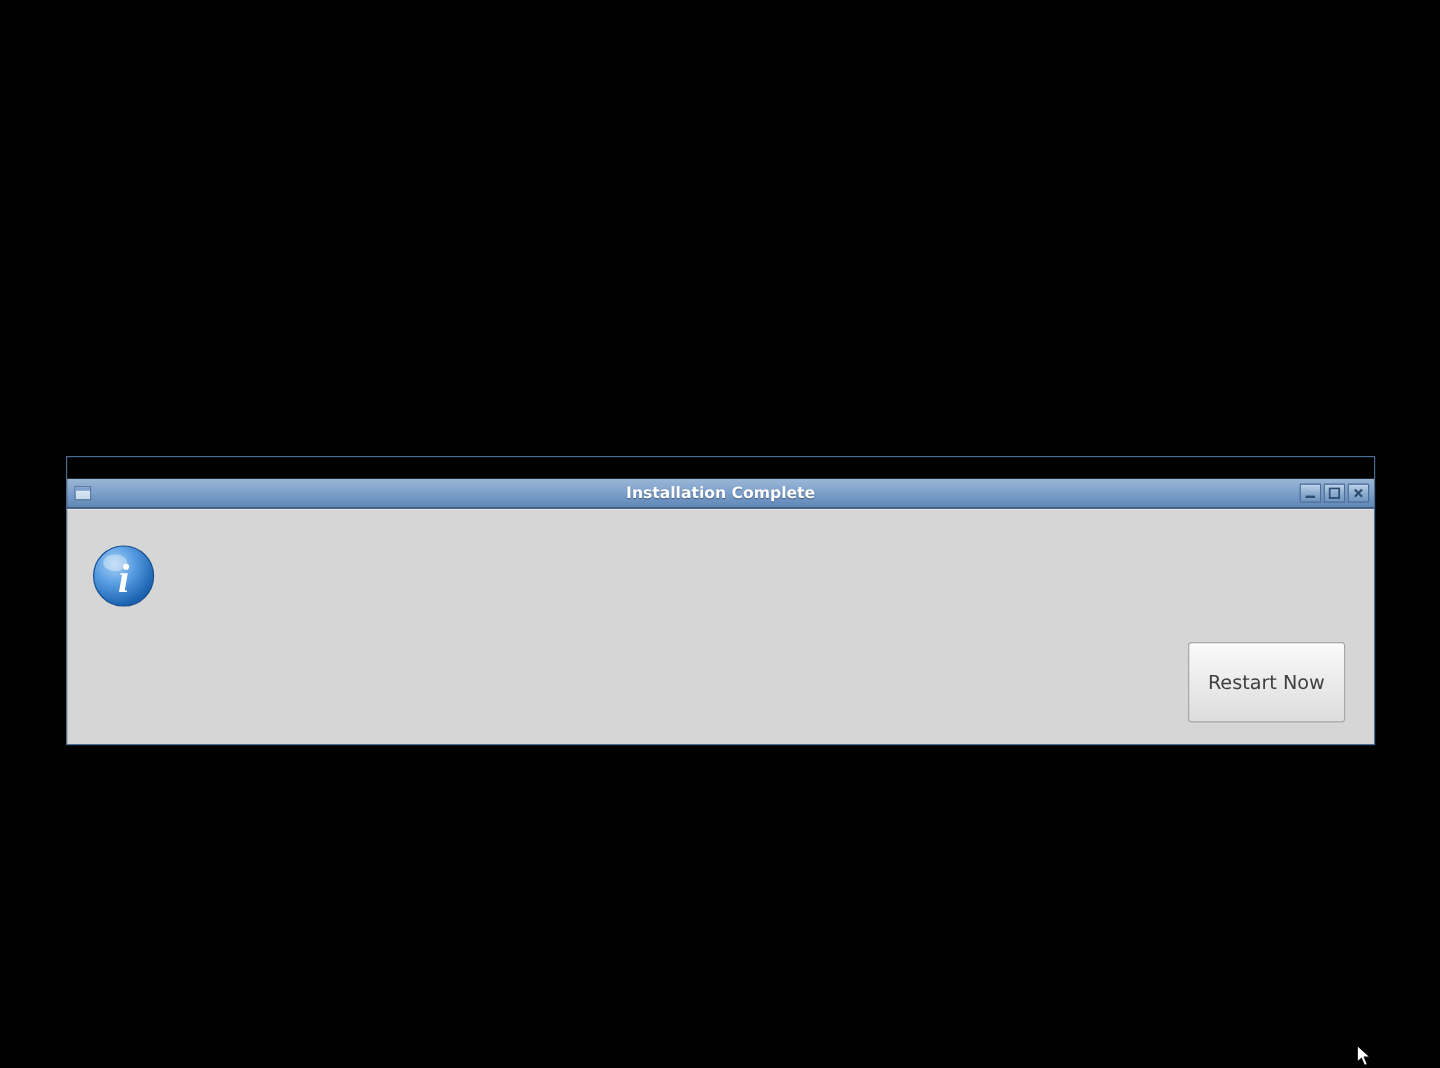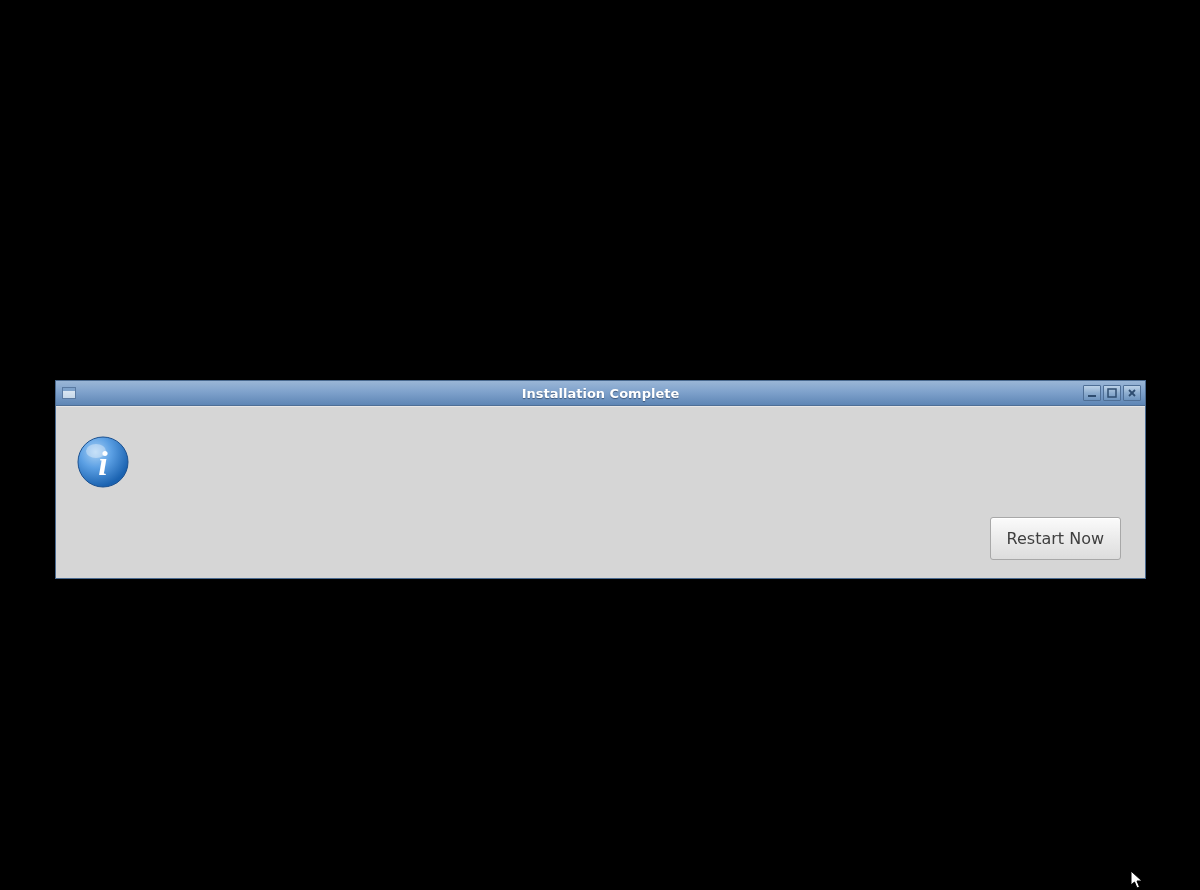--- a/index.html
+++ b/index.html
@@ -23,20 +23,21 @@
     box-shadow: 0 0 4px rgba(0,0,0,0.5);
   }
 
   .titlebar {
     height: 24px;
     background: linear-gradient(to bottom, #9ab6d6 0%, #7fa2cc 45%, #5e86b5 100%);
     display: flex;
     align-items: center;
     position: relative;
     border-bottom: 1px solid #4f6f96;
+    margin-top: 18px;
   }
 
   .sys-icon {
     width: 16px;
     height: 14px;
     margin-left: 5px;
     box-sizing: border-box;
     display: flex;
     align-items: center;
     justify-content: center;
@@ -120,21 +121,21 @@
     color: #3f3f3f;
     line-height: 1.4;
   }
 
   .btn-row {
     display: flex;
     justify-content: flex-end;
   }
 
   .restart-btn {
-    padding: 11px 16px;
+    padding: 23px 16px;
     font-size: 16px;
     color: #3f3f3f;
     background: linear-gradient(to bottom, #fbfbfb 0%, #ebebeb 50%, #dddddd 100%);
     border: 1px solid #a8a8a8;
     border-radius: 3px;
     cursor: pointer;
     font-family: inherit;
     box-shadow: inset 0 1px 0 #ffffff;
   }
 

